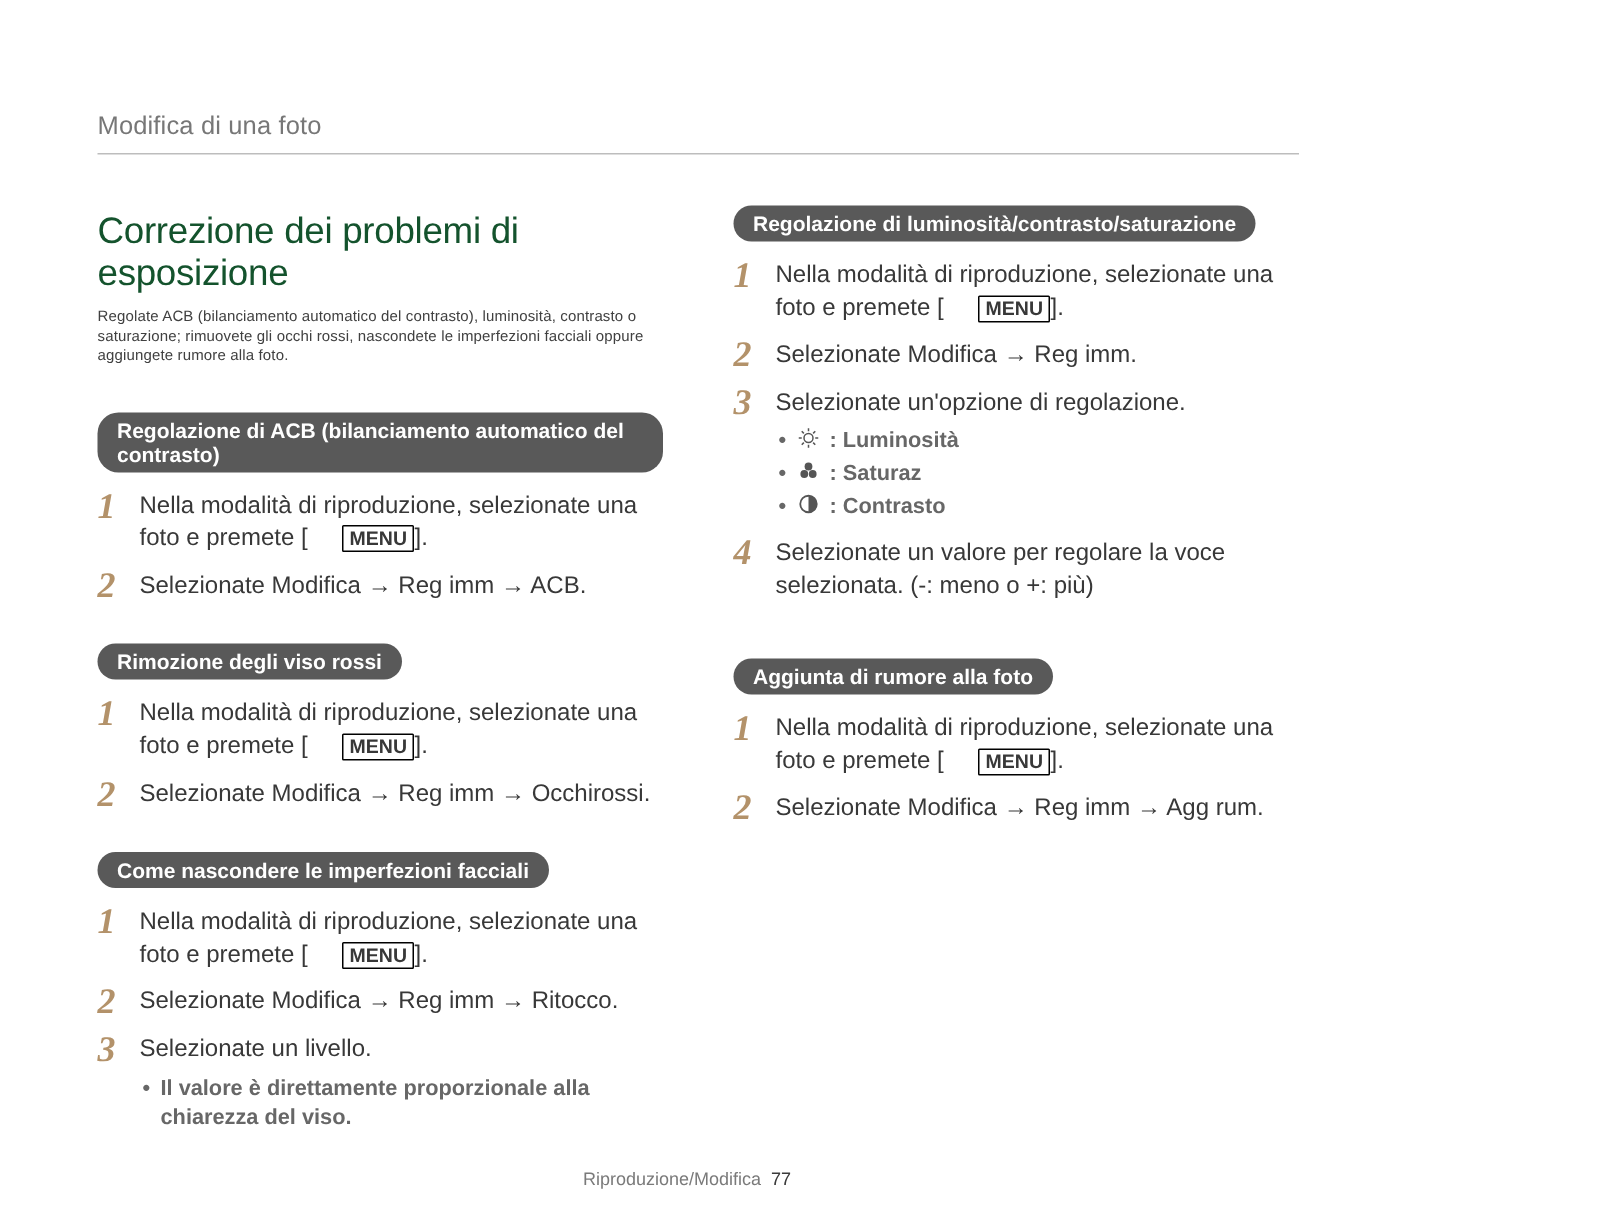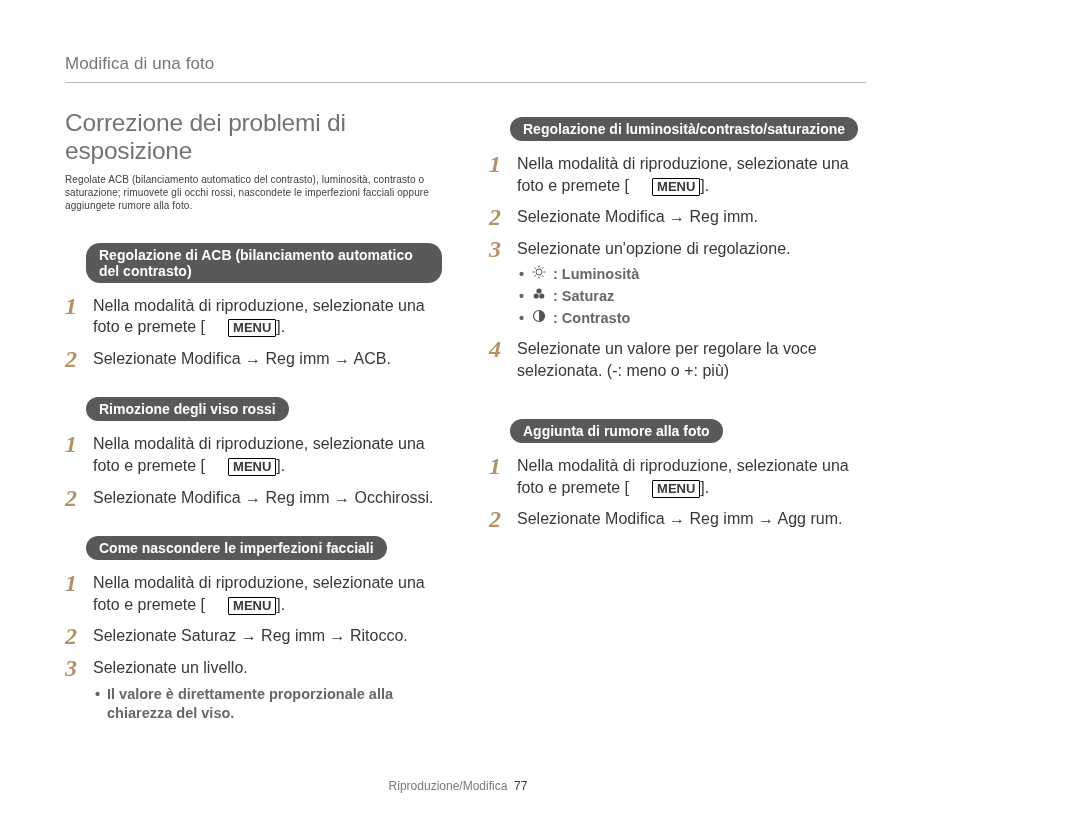--- a/index.html
+++ b/index.html
@@ -9,63 +9,62 @@
     height: 815px;
     background: #ffffff;
     font-family: Arial, Helvetica, sans-serif;
     color: #3a3a3a;
     -webkit-font-smoothing: antialiased;
   }
   .page {
     box-sizing: border-box;
     width: 916px;
     height: 815px;
-    padding: 54px 50px 20px 65px;
+    padding: 74px 50px 20px 65px;
     position: relative;
   }
   .header-line {
     font-size: 17px;
     color: #777;
     letter-spacing: .1px;
     padding-bottom: 8px;
     border-bottom: 1px solid #bdbdbd;
     margin-bottom: 26px;
   }
   .columns {
     display: flex;
     gap: 47px;
   }
   .col {
     width: 459px;
   }
   h1.title {
     font-size: 24.5px;
     font-weight: 400;
-    color: #737373;
-    margin: 0 0 8px 0;
+    color: #14532d;
+    margin: 12px 0 8px 0;
     letter-spacing: -.2px;
   }
   p.intro {
     font-size: 10px;
     line-height: 1.32;
     color: #404040;
     margin: 0 0 22px 0;
     letter-spacing: .1px;
   }
   .pill {
     display: inline-block;
     background: #595959;
     color: #fff;
     font-size: 14px;
     font-weight: 700;
     padding: 4px 13px 4px 13px;
     border-radius: 14px;
     margin-bottom: 12px;
     margin-top: 8px;
-    margin-left: 21px;
   }
   ol.steps {
     list-style: none;
     padding: 0;
     margin: 0 0 20px 0;
     counter-reset: step;
   }
   ol.steps > li {
     position: relative;
     padding-left: 28px;
@@ -170,21 +169,21 @@
         </li>
       </ol>
 
       
       <div class="pill">Come nascondere le imperfezioni facciali</div>
       <ol class="steps">
         <li>
           <span>Nella modalità di riproduzione, selezionate una foto e premete [</span><span class="menu-box">MENU</span><span>].</span>
         </li>
         <li>
-          <span>Selezionate </span><span class="bold">Saturaz → Reg imm → Ritocco</span><span>.</span>
+          <span>Selezionate </span><span class="bold">Modifica → Reg imm → Ritocco</span><span>.</span>
         </li>
         <li>
           <span>Selezionate un livello.</span>
           <ul class="sub">
             <li>
                 <span>Il valore è direttamente proporzionale alla chiarezza del viso.</span>
               </li>
           </ul>
         </li>
       </ol>

